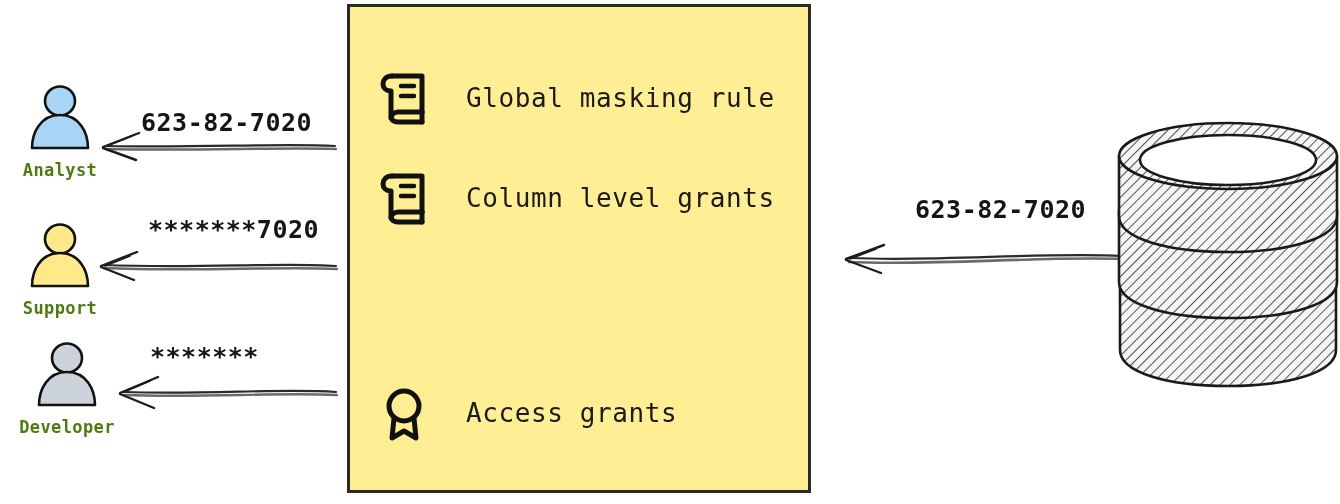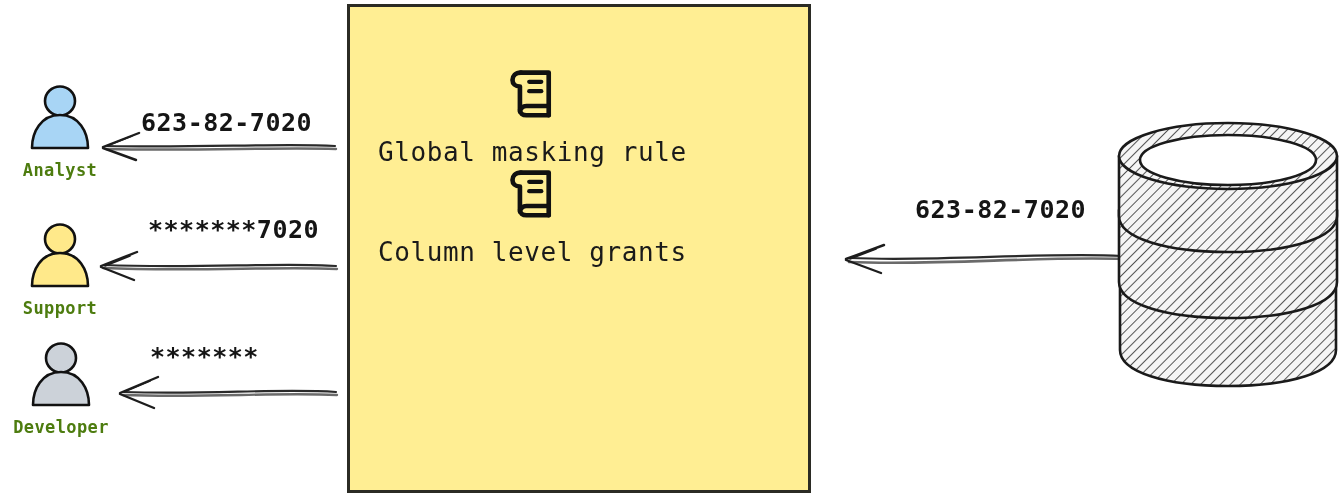--- a/index.html
+++ b/index.html
@@ -68,23 +68,22 @@
     height: 489px;
     background: #ffee93;
     border: 3px solid #2b2b24;
     box-sizing: border-box;
   }
   .policy-row {
     position: absolute;
     left: 28px;
     display: flex;
     align-items: center;
-    gap: 20px;
+    gap: 36px;
     height: 62px;
-    flex-direction: column;
   }
   .policy-icon {
     width: 52px;
     height: 56px;
     flex: 0 0 52px;
     display: block;
   }
   .policy-text {
     font-family: "DejaVu Sans Mono", "Liberation Mono", monospace;
     font-size: 26px;
@@ -164,21 +163,21 @@
   </div>
 
   <div class="actor" style="left:0px; top:220px;">
     <svg class="actor-figure" width="78" height="78" viewBox="0 0 78 78">
       <ellipse cx="39" cy="19" rx="15" ry="14.5" fill="#ffe98a" stroke="#111" stroke-width="2.6"></ellipse>
       <path d="M39,33 C20,33 11,50 11,66 L67,66 C67,50 58,33 39,33 Z" fill="#ffe98a" stroke="#111" stroke-width="2.6" stroke-linejoin="round"></path>
     </svg>
     <div class="actor-label">Support</div>
   </div>
 
-  <div class="actor" style="left:1px; top:339px;">
+  <div class="actor" style="left:7px; top:339px;">
     <svg class="actor-figure" width="78" height="78" viewBox="0 0 78 78">
       <ellipse cx="39" cy="19" rx="15" ry="14.5" fill="#ccd2d9" stroke="#111" stroke-width="2.6"></ellipse>
       <path d="M39,33 C20,33 11,50 11,66 L67,66 C67,50 58,33 39,33 Z" fill="#ccd2d9" stroke="#111" stroke-width="2.6" stroke-linejoin="round"></path>
     </svg>
     <div class="actor-label">Developer</div>
   </div>
 
   <div id="policy-panel">
 
     <div class="policy-row" style="top:60px;">
@@ -199,20 +198,27 @@
         <path d="M14,6 C8,6 5,10 5,14 C5,18 8,21 13,21 L13,46 C13,50 16,52 20,52 L44,52" fill="none" stroke="#111" stroke-width="5" stroke-linecap="round" stroke-linejoin="round"></path>
         <path d="M44,42 L20,42 C16,42 13,45 13,48" fill="none" stroke="#111" stroke-width="5" stroke-linecap="round" stroke-linejoin="round"></path>
         <path d="M44,42 L44,52" fill="none" stroke="#111" stroke-width="5" stroke-linecap="round"></path>
         <line x1="23" y1="16" x2="36" y2="16" stroke="#111" stroke-width="4.5" stroke-linecap="round"></line>
         <line x1="23" y1="26" x2="36" y2="26" stroke="#111" stroke-width="4.5" stroke-linecap="round"></line>
       </svg>
       <span class="policy-text">Column level grants</span>
     </div>
 
 
+    <div class="policy-row" style="top:375px;">
+      <svg class="policy-icon" viewBox="0 0 52 56">
+        <circle cx="26" cy="21" r="15" fill="none" stroke="#111" stroke-width="5"></circle>
+        <path d="M16,33 L14,53 L26,46 L38,53 L36,33" fill="none" stroke="#111" stroke-width="5" stroke-linejoin="round" stroke-linecap="round"></path>
+      </svg>
+      <span class="policy-text">Access grants</span>
+    </div>
 
   </div>
 
   <div id="database-store">
     <svg width="235" height="280" viewBox="0 0 235 280">
       <defs>
         <pattern id="dbHatch" width="7" height="7" patternTransform="rotate(45)" patternUnits="userSpaceOnUse">
           <rect width="7" height="7" fill="#f5f5f5"></rect>
           <line x1="0" y1="0" x2="0" y2="7" stroke="#555" stroke-width="2"></line>
         </pattern>

